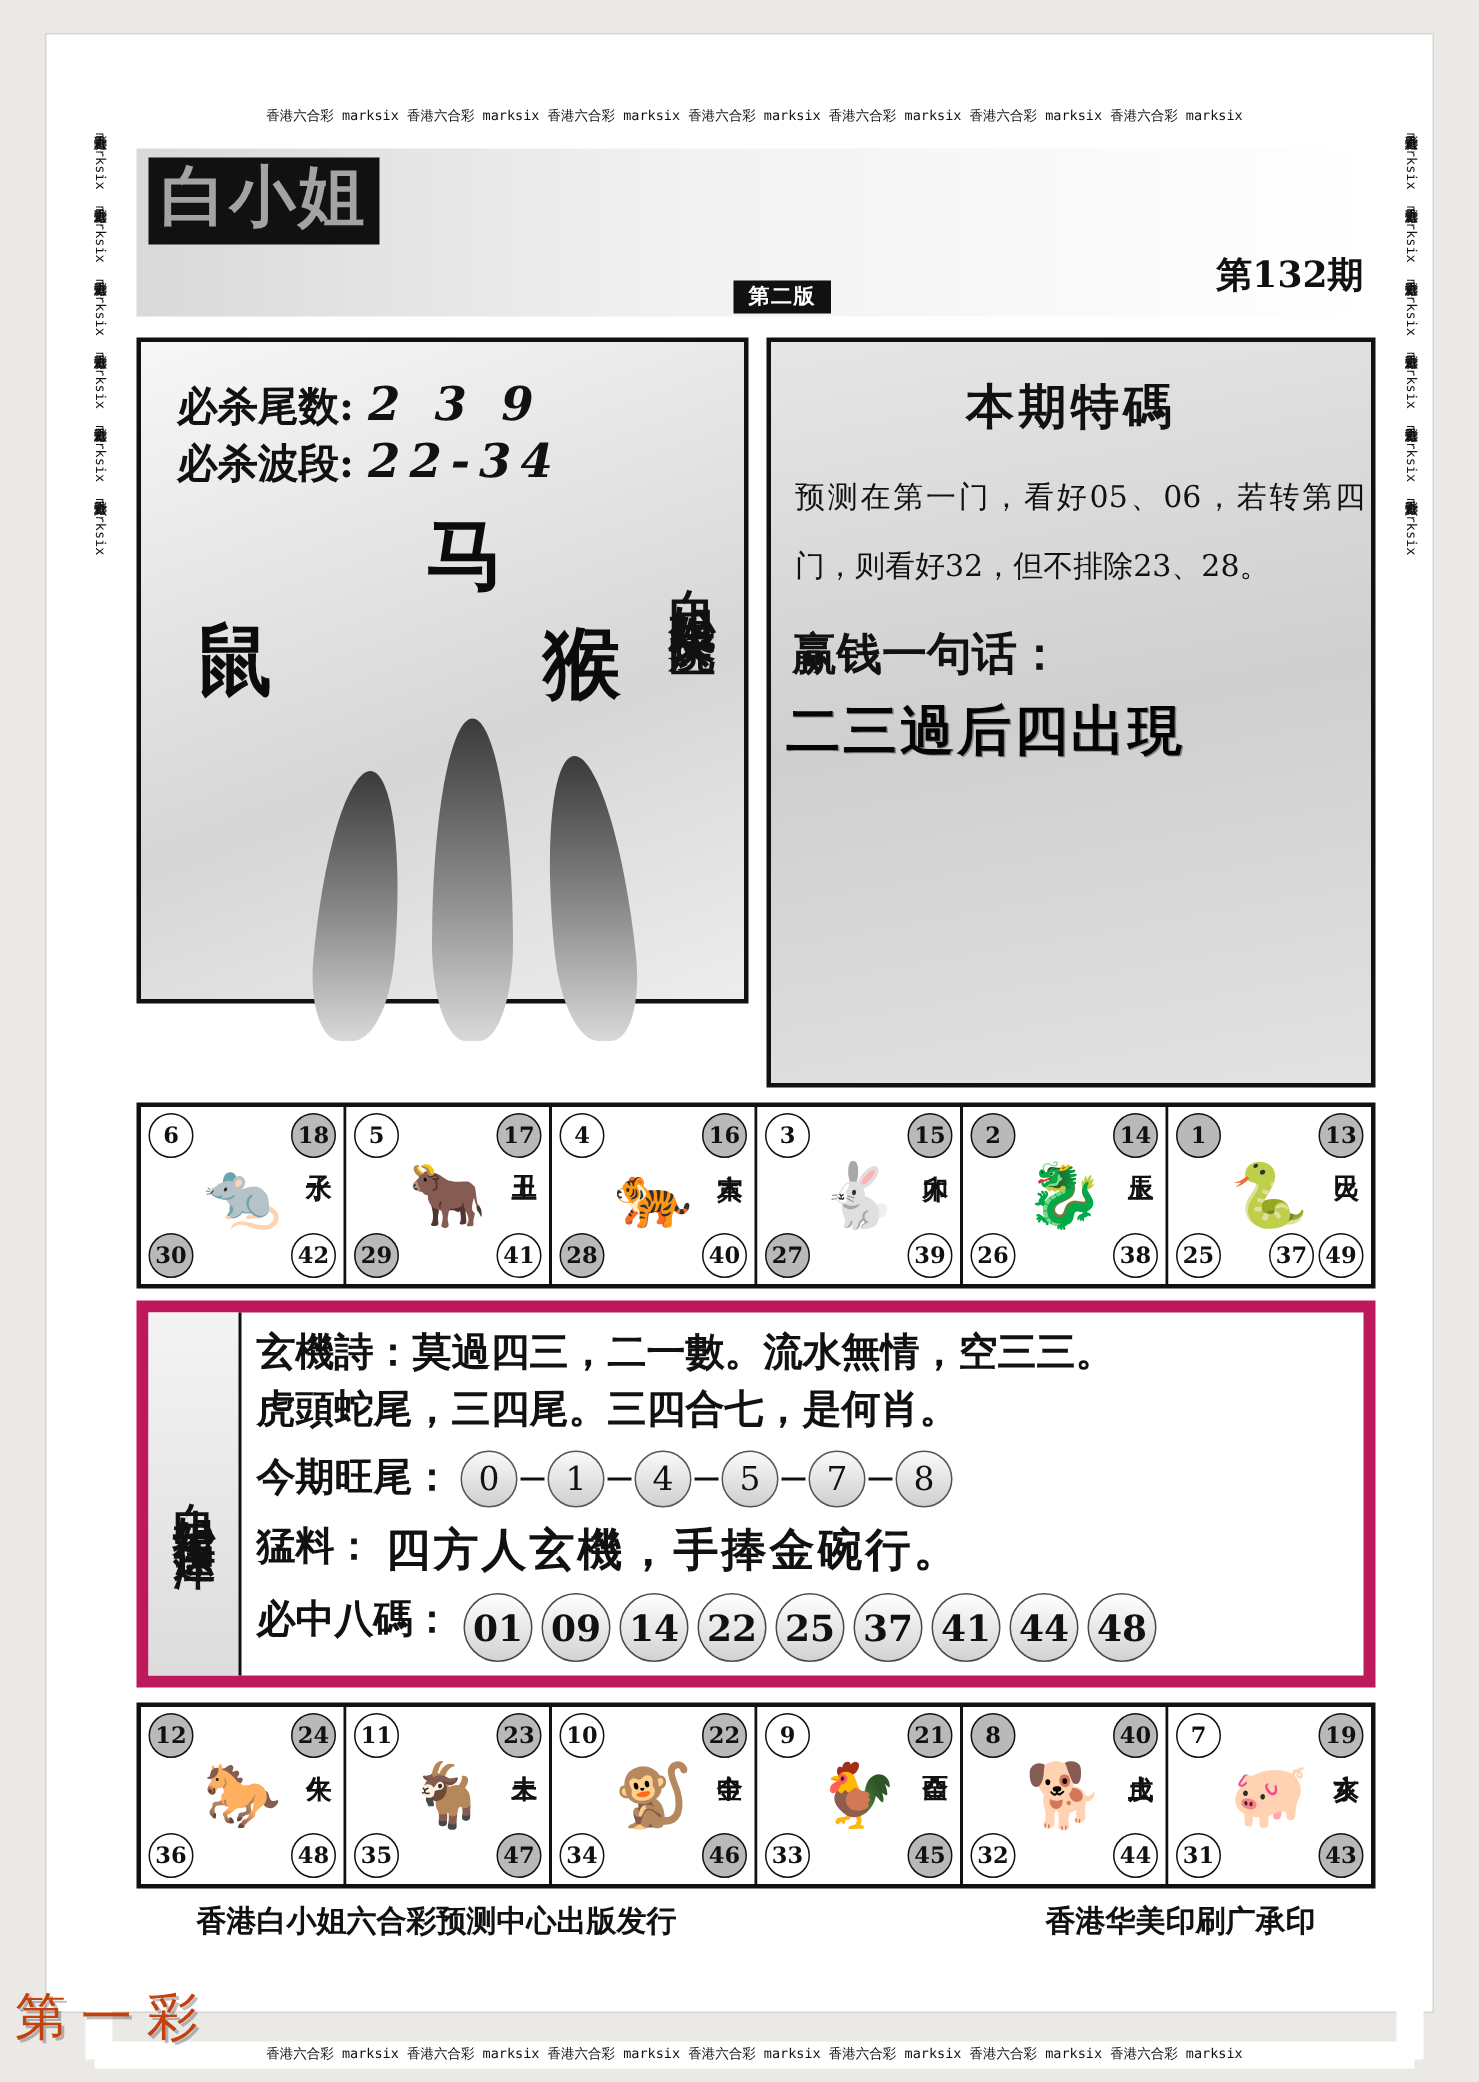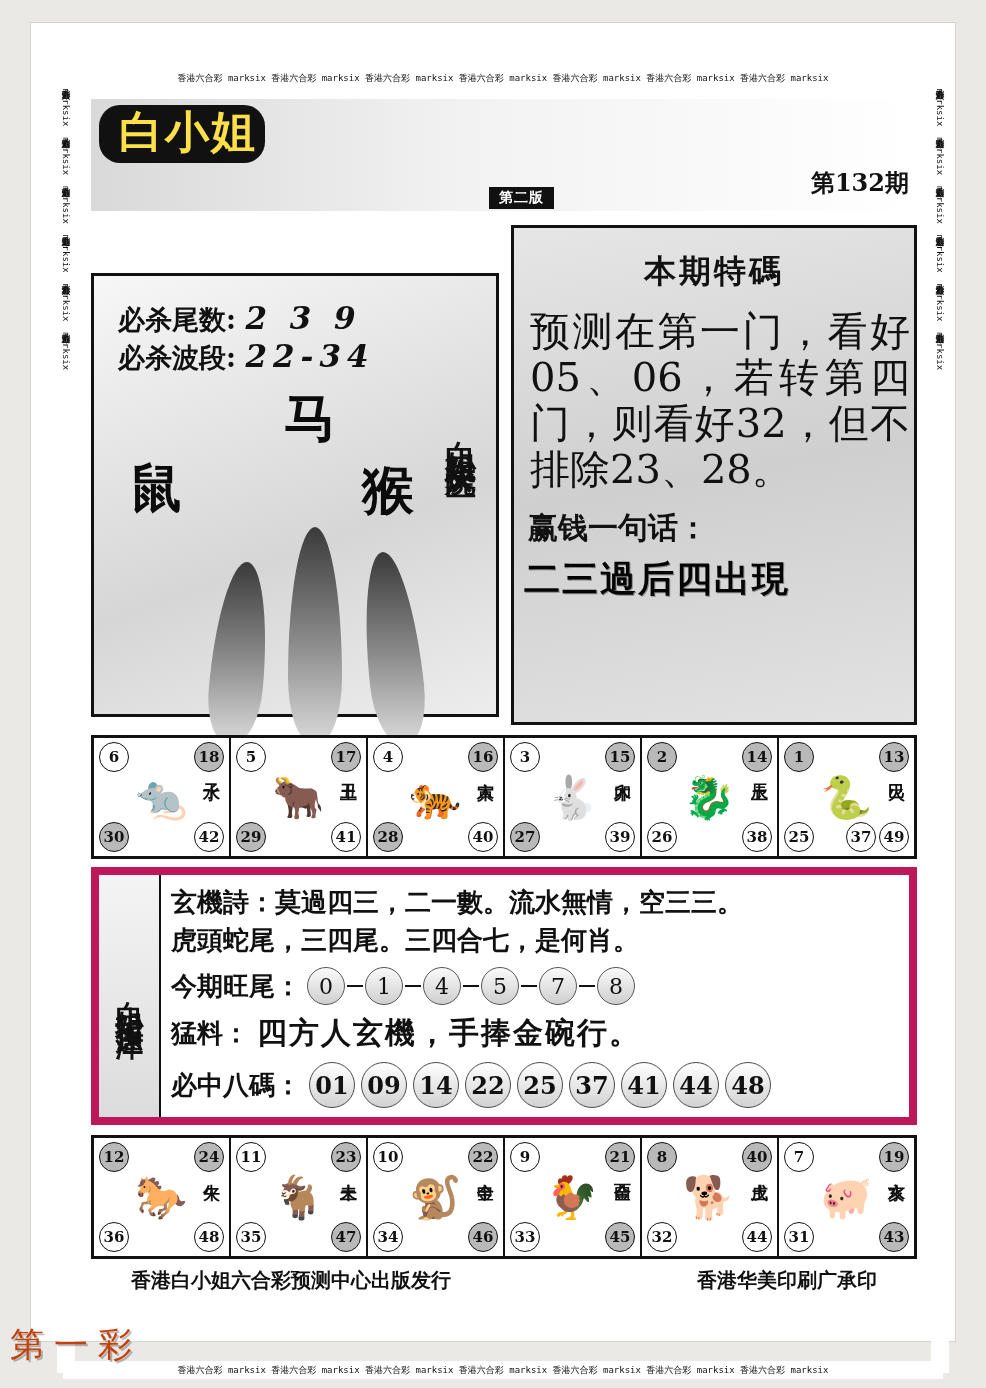--- a/index.html
+++ b/index.html
@@ -40,23 +40,23 @@
   
   .header{
     position:relative;height:128px;
   }
   .hdr-bg{
     position:absolute;left:0;top:4px;width:826px;height:112px;
     background:linear-gradient(90deg,#d9d9d9,#f2f2f2 45%,#ffffff);
   }
   .logo-box{
     position:absolute;left:8px;top:10px;
-    background:#111;color:#fde047;padding:2px 8px 6px 20px;
-    font-family:"DejaVu Serif","Liberation Serif",serif;
-    font-weight:bold;font-size:44px;line-height:50px;letter-spacing:2px;border-radius:21px;
+    background:#111;color:#a3a3a3;padding:2px 8px 6px 8px;
+    font-family:"DejaVu Serif","Liberation Serif",serif;
+    font-weight:bold;font-size:44px;line-height:50px;letter-spacing:2px;
   }
   .hdr-title{
     position:absolute;left:222px;top:14px;
     font-family:"DejaVu Serif","Liberation Serif",serif;
     font-weight:bold;font-size:46px;line-height:54px;color:#0a0a0a;
     letter-spacing:1px;
   }
   .issue{
     position:absolute;right:8px;top:72px;
     font-family:"DejaVu Serif","Liberation Serif",serif;
@@ -66,21 +66,21 @@
     position:absolute;left:398px;top:92px;
     background:#111;color:#fff;font-size:14px;font-weight:bold;
     padding:2px 10px;letter-spacing:1px;
     font-family:"DejaVu Serif","Liberation Serif",serif;
   }
   
   .panels{position:relative;height:500px;margin-top:2px;}
   .panel{
     position:absolute;top:0;border:3px solid #111;box-sizing:border-box;
   }
-  .panel-left{left:0;width:408px;height:444px;background:linear-gradient(160deg,#f7f7f7,#d6d6d6 60%,#ededed);margin-top:48px;}
+  .panel-left{left:0;width:408px;height:444px;background:linear-gradient(160deg,#f7f7f7,#d6d6d6 60%,#ededed);}
   .panel-right{left:420px;width:406px;height:500px;background:linear-gradient(170deg,#e6e6e6,#cfcfcf 50%,#e2e2e2);}
   .kill-line{
     font-family:"DejaVu Serif","Liberation Serif",serif;
     font-weight:bold;font-size:27px;color:#111;margin-left:24px;
     white-space:nowrap;
   }
   .kill-line .val{font-style:italic;font-size:31px;letter-spacing:6px;}
   .kl1{position:absolute;left:0;top:24px;}
   .kl2{position:absolute;left:0;top:62px;}
   .zodiac{
@@ -107,21 +107,21 @@
     font-weight:bold;font-size:31px;letter-spacing:6px;color:#111;
   }
   .pr-title{
     text-align:center;margin-top:22px;
     font-family:Liberation Mono, monospace;
     font-weight:bold;font-size:32px;color:#111;letter-spacing:3px;
   }
   .pr-body{
     margin:14px 4px 0 16px;
     font-family:"DejaVu Serif","Liberation Serif",serif;
-    font-size:40px;line-height:46px;color:#111;text-align:justify;
+    font-size:20px;line-height:46px;color:#111;text-align:justify;
   }
   .pr-tag{
     margin:16px 0 0 14px;
     font-family:"DejaVu Serif","Liberation Serif",serif;
     font-weight:bold;font-size:30px;color:#111;
   }
   .pr-slogan{
     margin:6px 0 0 10px;
     font-family:"DejaVu Serif","Liberation Serif",serif;
     font-weight:bold;font-size:36px;letter-spacing:2px;color:#050505;
@@ -176,21 +176,21 @@
     writing-mode:vertical-rl;
     font-family:"DejaVu Serif","Liberation Serif",serif;
     font-weight:bold;font-size:28px;letter-spacing:5px;color:#111;
   }
   .mid-right{flex:1;padding:8px 10px 0 10px;box-sizing:border-box;}
   .poem{
     font-family:"DejaVu Serif","Liberation Serif",serif;
     font-size:26px;line-height:38px;color:#111;font-weight:bold;
   }
   .poem .lbl{font-weight:bold;}
-  .rowline{display:flex;align-items:center;margin-top:8px;}
+  .rowline{display:flex;align-items:flex-start;margin-top:8px;}
   .rowlabel{
     font-family:"DejaVu Serif","Liberation Serif",serif;
     font-weight:bold;font-size:26px;color:#111;white-space:nowrap;
   }
   .tailnums{display:flex;align-items:center;margin-left:6px;}
   .tailnum{
     width:36px;height:36px;border-radius:50%;
     background:linear-gradient(180deg,#fafafa,#cfcfcf);
     border:1px solid #555;
     display:flex;align-items:center;justify-content:center;

